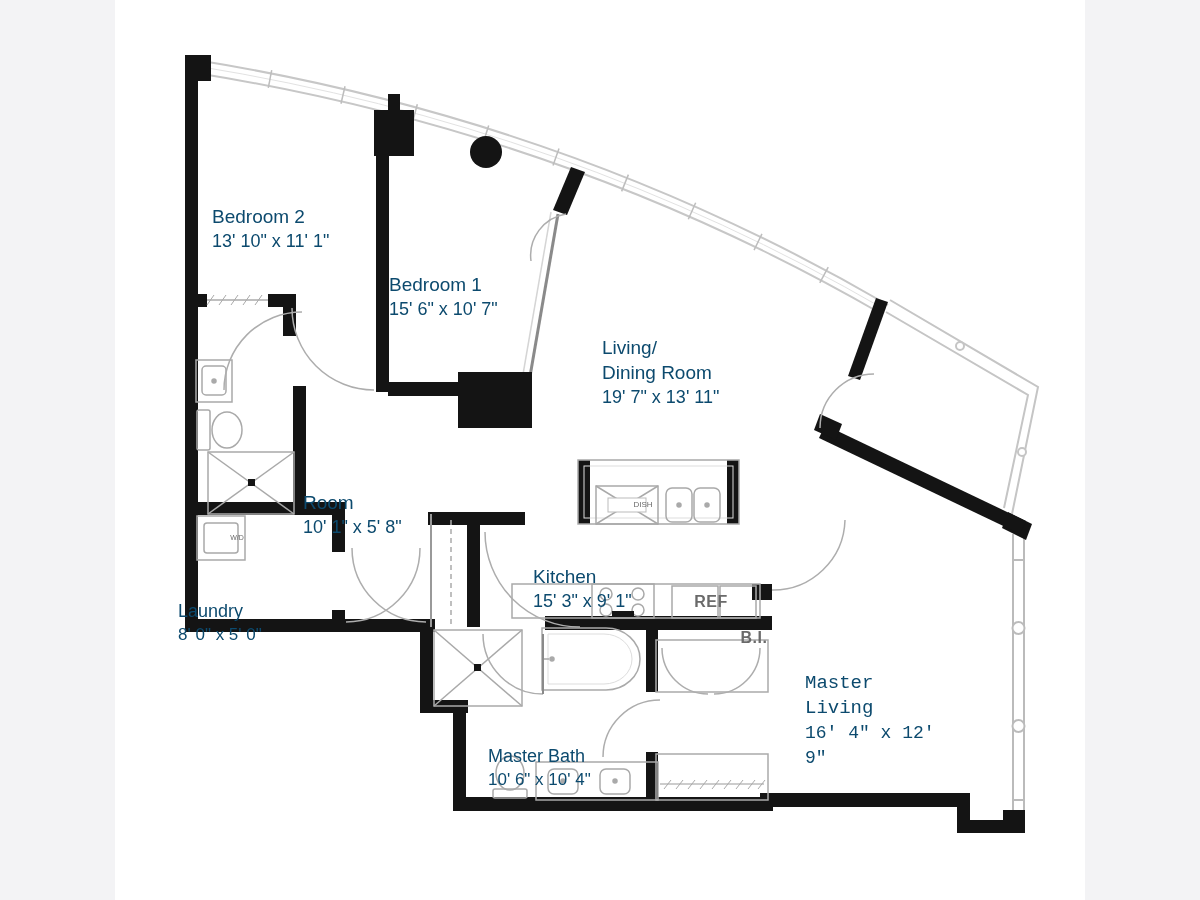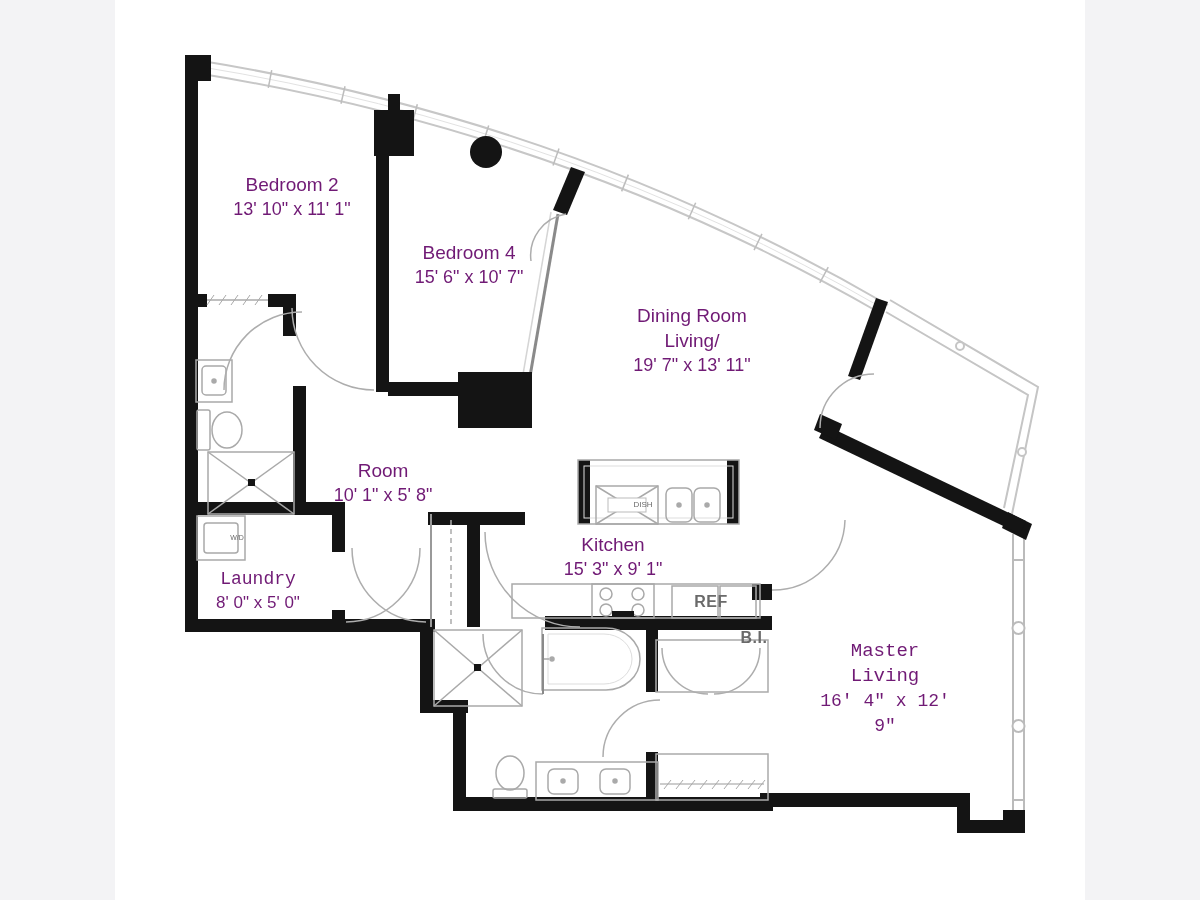--- a/index.html
+++ b/index.html
@@ -1,20 +1,20 @@
 <!DOCTYPE html>
 <html><head>
 <meta charset="utf-8">
 <style>
   html,body{margin:0;padding:0;background:#e9e9ec;}
   .canvas{position:relative;width:1200px;height:900px;background:#f3f3f5;overflow:hidden;
           font-family:"Liberation Sans", sans-serif;}
   .paper{position:absolute;left:115px;top:0;width:970px;height:900px;background:#ffffff;}
   svg.plan{position:absolute;left:0;top:0;}
-  .room-label{position:absolute;text-align:center;color:#701a75;}
+  .room-label{position:absolute;text-align:left;color:#0c4a6e;margin-top:32px;}
   .room-label span{display:block;}
   .l-name{font-size:19px;line-height:25px;}
   .l-dims{font-size:18px;line-height:25px;}
   .tiny{position:absolute;text-align:center;color:#6a6a6a;background:transparent;padding-left:16px;}
   .t8{font-size:8px;line-height:10px;}
   .t7{font-size:7px;line-height:9px;}
   .t10{font-size:16px;line-height:12px;letter-spacing:0.5px;font-weight:bold;}
 </style>
 </head>
 <body>
@@ -210,46 +210,50 @@
       <path d="M566,214 A42,42 0 0 0 531,261"></path>
     </g>
   </svg>
 
   <div class="room-label" style="left:212px;top:172px;width:160px;">
     <span class="l-name">Bedroom 2</span>
     <span class="l-dims">13' 10" x 11' 1"</span>
   </div>
 
   <div class="room-label" style="left:389px;top:240px;width:160px;">
-    <span class="l-name">Bedroom 4</span>
+    <span class="l-name">Bedroom 1</span>
     <span class="l-dims">15' 6" x 10' 7"</span>
   </div>
 
   <div class="room-label" style="left:602px;top:303px;width:180px;">
+    <span class="l-name">Living/</span>
     <span class="l-name">Dining Room</span>
-    <span class="l-name">Living/</span>
     <span class="l-dims">19' 7" x 13' 11"</span>
   </div>
 
 
   <div class="room-label" style="left:303px;top:458px;width:160px;">
     <span class="l-name">Room</span>
     <span class="l-dims">10' 1" x 5' 8"</span>
   </div>
 
   <div class="room-label" style="left:533px;top:532px;width:160px;">
     <span class="l-name">Kitchen</span>
     <span class="l-dims">15' 3" x 9' 1"</span>
   </div>
 
   <div class="room-label" style="left:178px;top:567px;width:160px;">
-    <span class="l-name" style="font-size:18px;line-height:24px;font-family:Liberation Mono, monospace;">Laundry</span>
+    <span class="l-name" style="font-size:18px;line-height:24px;">Laundry</span>
     <span class="l-dims" style="font-size:17px;line-height:23px;">8' 0" x 5' 0"</span>
   </div>
 
+  <div class="room-label" style="left:488px;top:712px;width:160px;">
+    <span class="l-name" style="font-size:18px;line-height:24px;">Master Bath</span>
+    <span class="l-dims" style="font-size:17px;line-height:23px;">10' 6" x 10' 4"</span>
+  </div>
 
   <div class="room-label" style="left:805px;top:639px;width:160px;font-family:Liberation Mono, monospace;">
     <span class="l-name">Master</span>
     <span class="l-name">Living</span>
     <span class="l-dims">16' 4" x 12' 9"</span>
   </div>
 
   <div class="tiny t8" style="left:607px;top:500px;width:40px;">DISH</div>
   <div class="tiny t10" style="left:672px;top:596px;width:46px;">REF</div>
   <div class="tiny t10" style="left:720px;top:596px;width:36px;margin-top:36px;">B.I.</div>

